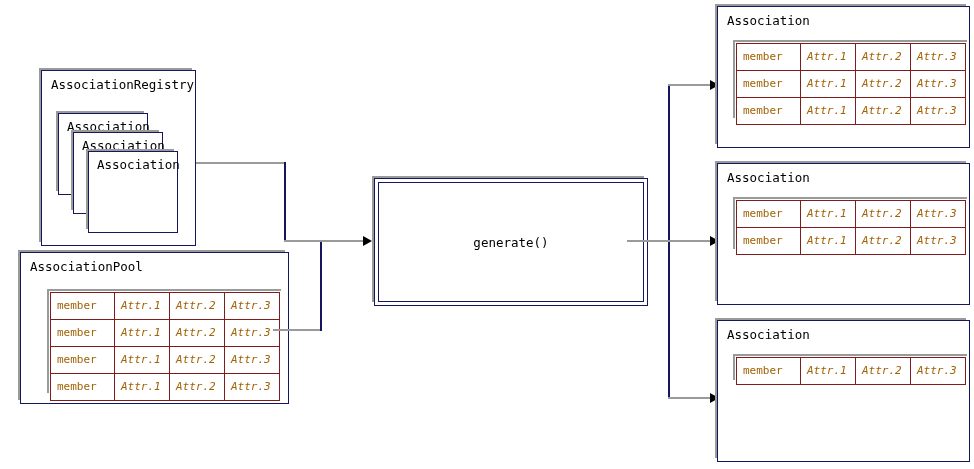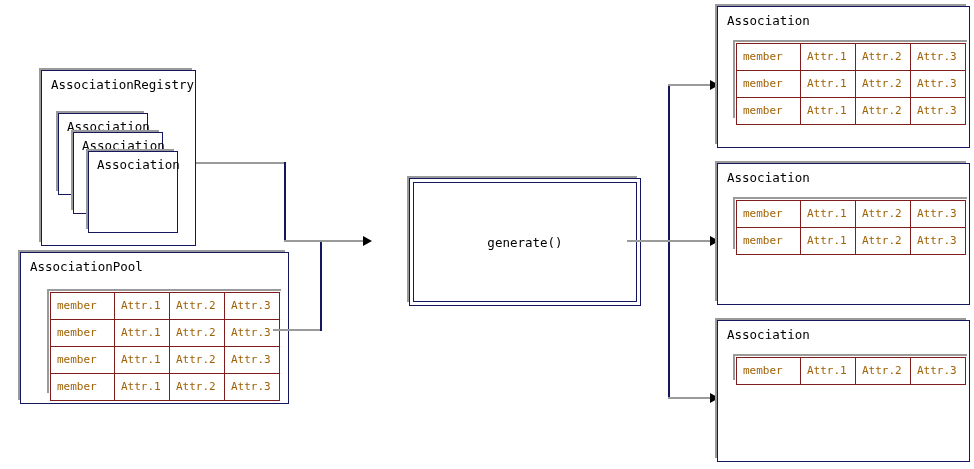--- a/index.html
+++ b/index.html
@@ -98,21 +98,21 @@
     font-size: 11px;
     color: #a16207;
     text-align: left;
     padding: 0 6px;
     height: 26px;
     line-height: 26px;
     white-space: nowrap;
     box-sizing: border-box;
   }
   .attr-table .c-member { width: 64px; }
-  .attr-table .c-attr   { width: 55px; }
+  .attr-table .c-attr   { width: 55px; font-style: italic; }
   .table-shadow {
     position: absolute;
     background: #9a9a9a;
   }
 
   
   .proc-box {
     position: absolute;
     background: #ffffff;
     border: 1px solid #15175e;
@@ -235,21 +235,21 @@
 
   <div class="hline" style="left:196px; top:162px; width:90px;"></div>
   <div class="vline" style="left:284px; top:162px; height:79px;"></div>
 
   <div class="hline" style="left:273px; top:329px; width:49px;"></div>
   <div class="vline" style="left:320px; top:241px; height:90px;"></div>
 
   <div class="hline" style="left:284px; top:240px; width:82px;"></div>
   <div class="arrow" style="left:363px; top:236px;"></div>
 
-  <div class="proc-box" style="left:374px; top:178px; width:232px; height:128px;margin-left:35px;">
+  <div class="proc-box" style="left:374px; top:178px; width:274px; height:128px;">
     <div class="proc-inner"></div>
     <div class="proc-label">generate()</div>
   </div>
 
   <div class="hline" style="left:627px; top:240px; width:43px;"></div>
   <div class="vline" style="left:668px; top:84px; height:315px;"></div>
 
   <div class="hline" style="left:668px; top:84px; width:45px;"></div>
   <div class="arrow" style="left:710px; top:80px;"></div>
 

